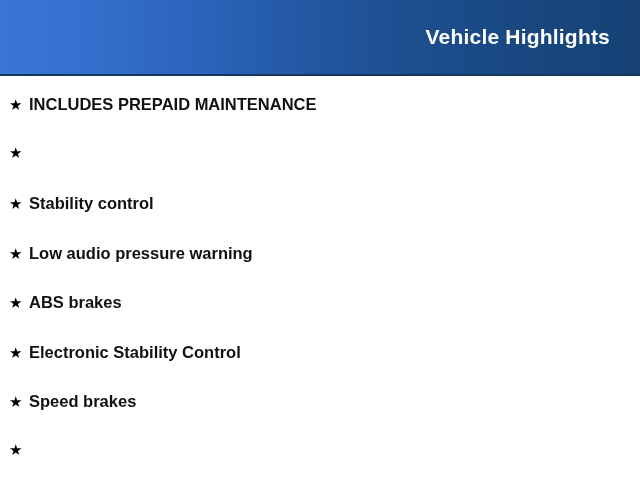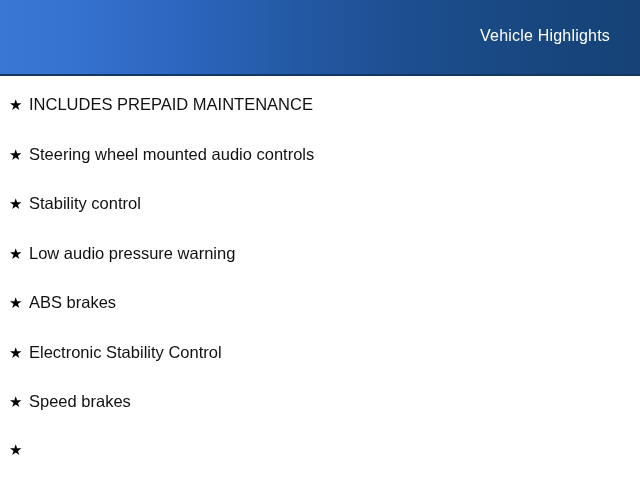--- a/index.html
+++ b/index.html
@@ -39,22 +39,22 @@
     display: flex;
     align-items: center;
     justify-content: flex-end;
     box-sizing: border-box;
     padding-right: 30px;
     border-bottom: 2px solid #13375f;
   }
 
   .banner-title {
     color: #ffffff;
-    font-size: 16px;
-    font-weight: 400;
+    font-size: 21px;
+    font-weight: 700;
     letter-spacing: 0.2px;
     line-height: 1;
     white-space: nowrap;
     padding-bottom: 2px;
   }
 
   
   .highlights-list {
     list-style: none;
     margin: 0;
@@ -84,21 +84,21 @@
     color: #000000;
     font-size: 15px;
     line-height: 1;
     text-align: left;
     font-family: "DejaVu Sans", sans-serif;
   }
 
   .highlight-label {
     color: #111111;
     font-size: 16.5px;
-    font-weight: 400;
+    font-weight: 700;
     line-height: 1;
     white-space: nowrap;
     text-align: right;
   }
 </style>
 </head>
 <body>
 
 <div class="page">
 
@@ -108,21 +108,20 @@
 
   <ul class="highlights-list">
 
     <li class="highlight-item">
       <span class="bullet-star">★</span>
       <span class="highlight-label">INCLUDES PREPAID MAINTENANCE</span>
     </li>
 
     <li class="highlight-item">
       <span class="bullet-star">★</span>
-      <span class="highlight-label">Steering wheel mounted audio controls</span>
     </li>
 
     <li class="highlight-item">
       <span class="bullet-star">★</span>
       <span class="highlight-label">Stability control</span>
     </li>
 
     <li class="highlight-item">
       <span class="bullet-star">★</span>
       <span class="highlight-label">Low audio pressure warning</span>

